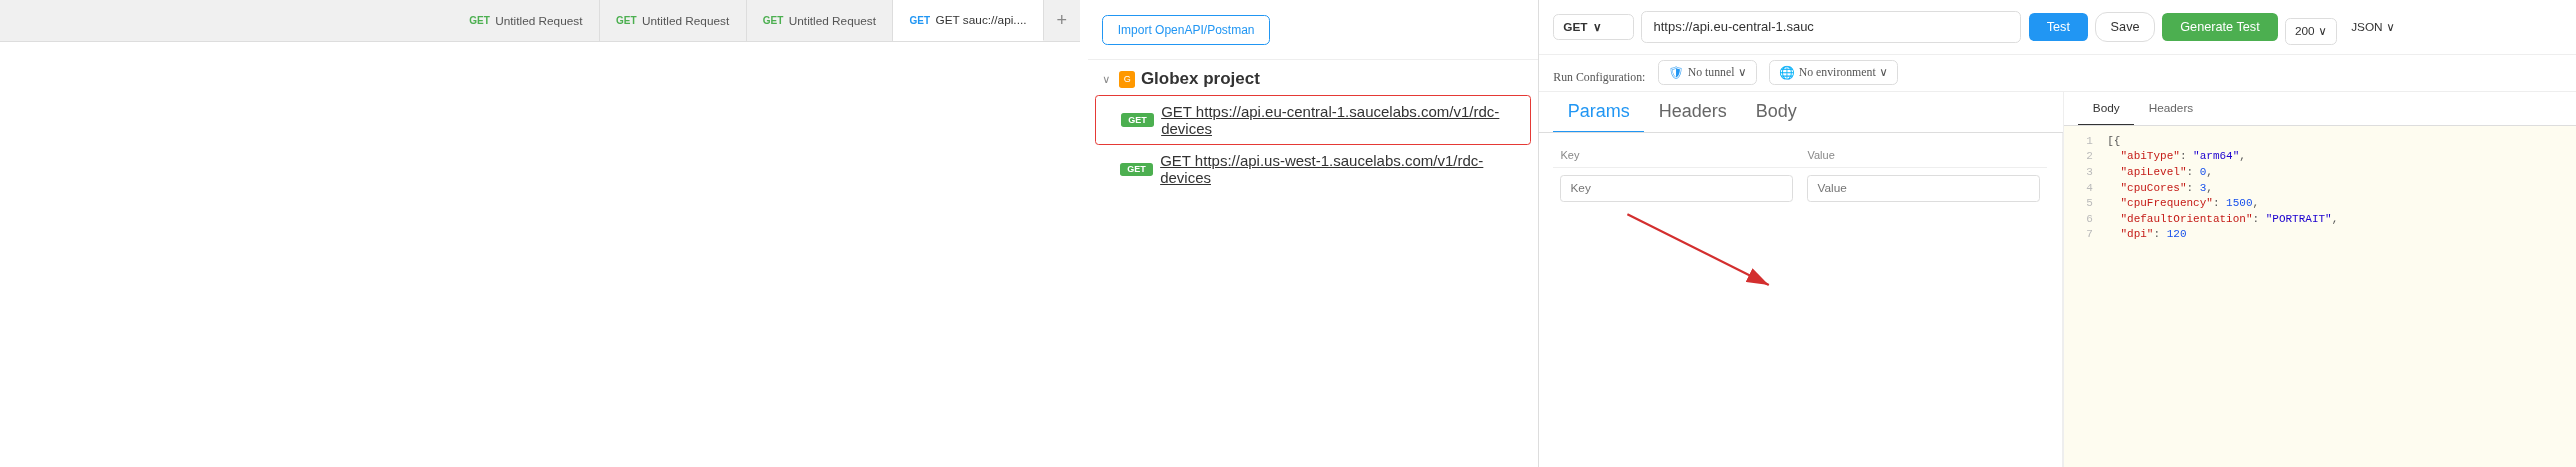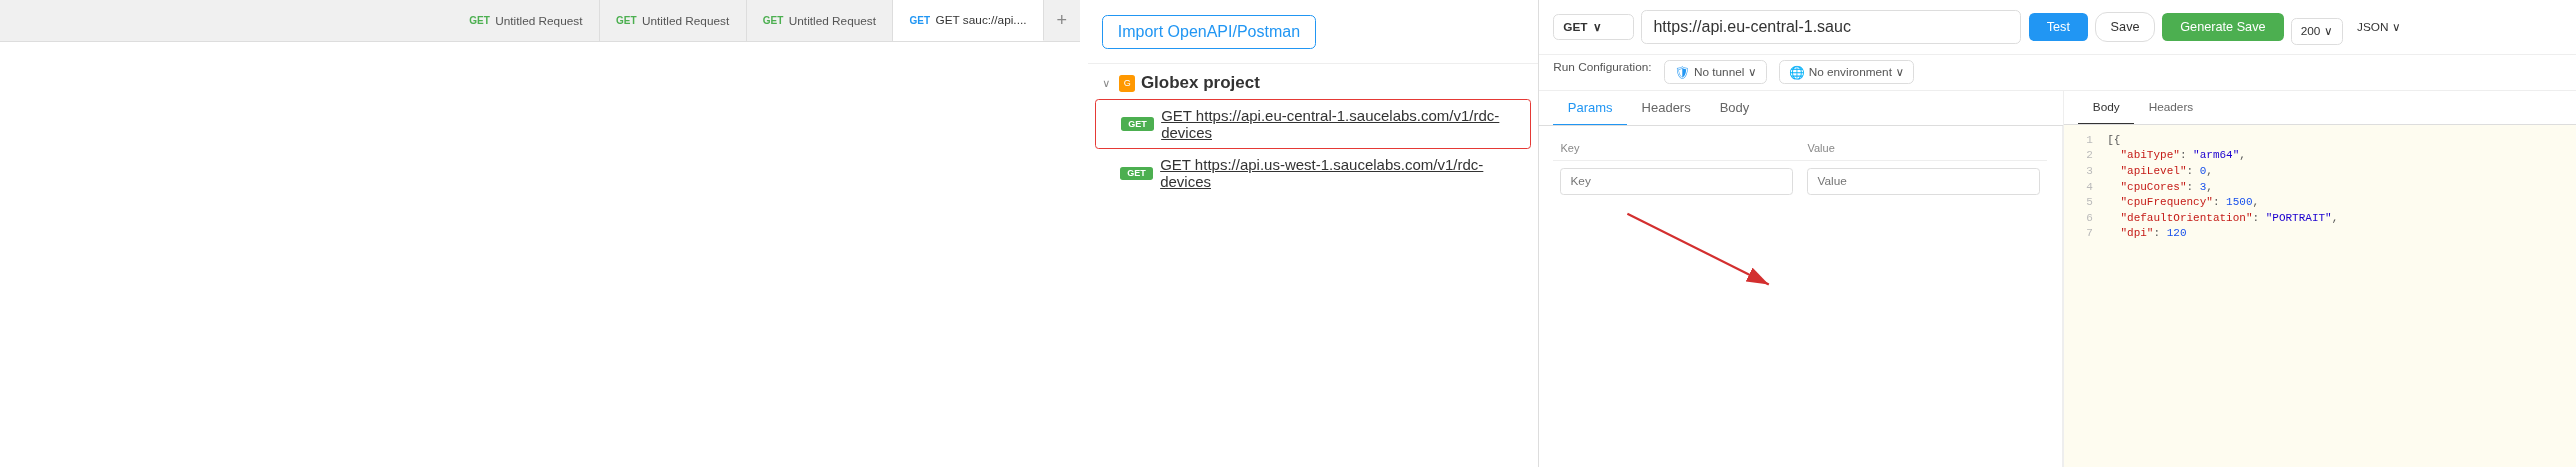--- a/index.html
+++ b/index.html
@@ -94,21 +94,21 @@
       border-bottom: 0.9px solid #eee;
     }
 
     .import-btn {
       display: inline-flex;
       align-items: center;
       padding: 7.2px 14.5px;
       border: 1.8px solid #2196F3;
       border-radius: 5.4px;
       color: #2196F3;
-      font-size: 16px;
+      font-size: 12px;
       font-weight: 500;
       cursor: pointer;
       background: transparent;
     }
 
     .snapshots-header {
       display: flex;
       align-items: center;
       justify-content: space-between;
       padding: 11px 14.5px 7.2px 14.5px;
@@ -237,21 +237,21 @@
       font-weight: 600;
       color: #333;
       min-width: 81px;
     }
 
     .url-input {
       flex: 1;
       border: 0.9px solid #ddd;
       border-radius: 5.4px;
       padding: 7.2px 11px;
-      font-size: 16px;
+      font-size: 13px;
       color: #333;
       outline: none;
       max-width: 380px;
     }
 
     .send-btn {
       background: #2196F3;
       color: white;
       border: none;
       border-radius: 5.4px;
@@ -301,27 +301,28 @@
       gap: 3.6px;
       padding: 5.4px 7.2px;
       cursor: pointer;
       font-size: 11.8px;
       color: #333;
     }
 
     
     .run-config-bar {
       display: flex;
-      align-items: flex-start;
+      align-items: flex-end;
       padding: 5.4px 14.5px;
       border-bottom: 0.9px solid #eee;
       gap: 5.4px;
       flex-shrink: 0;
       font-size: 11.8px;
       color: #555;
+      font-family: Liberation Serif, serif;
     }
 
     .run-config-label {
       font-size: 11.8px;
       color: #555;
       margin-right: 3.6px;
     }
 
     .config-item {
       display: flex;
@@ -348,21 +349,21 @@
     .request-tabs {
       display: flex;
       border-bottom: 0.9px solid #ddd;
       padding: 0 14.5px;
       flex-shrink: 0;
     }
 
     .req-tab {
       padding: 9px 14.5px;
       cursor: pointer;
-      font-size: 13px;
+      font-size: 18px;
       color: #666;
       border-bottom: 1.8px solid transparent;
     }
 
     .req-tab.active {
       color: #2196F3;
       border-bottom: 1.8px solid #2196F3;
     }
 
     .params-panel {
@@ -523,21 +524,21 @@
     <div class="right-panel">
 
       <div class="url-bar-area">
         <div class="method-select">
           <span>GET</span>
           <span>∨</span>
         </div>
         <input class="url-input" type="text" value="https://api.eu-central-1.sauc" style="">
         <button class="send-btn">Test</button>
         <button class="save-btn">Save</button>
-        <button class="generate-test-btn">Generate Save</button>
+        <button class="generate-test-btn">Generate Test</button>
         <div class="status-select">
           <span>200</span>
           <span>∨</span>
         </div>
         <div class="format-select">
           <span>JSON</span>
           <span>∨</span>
         </div>
       </div>
 

